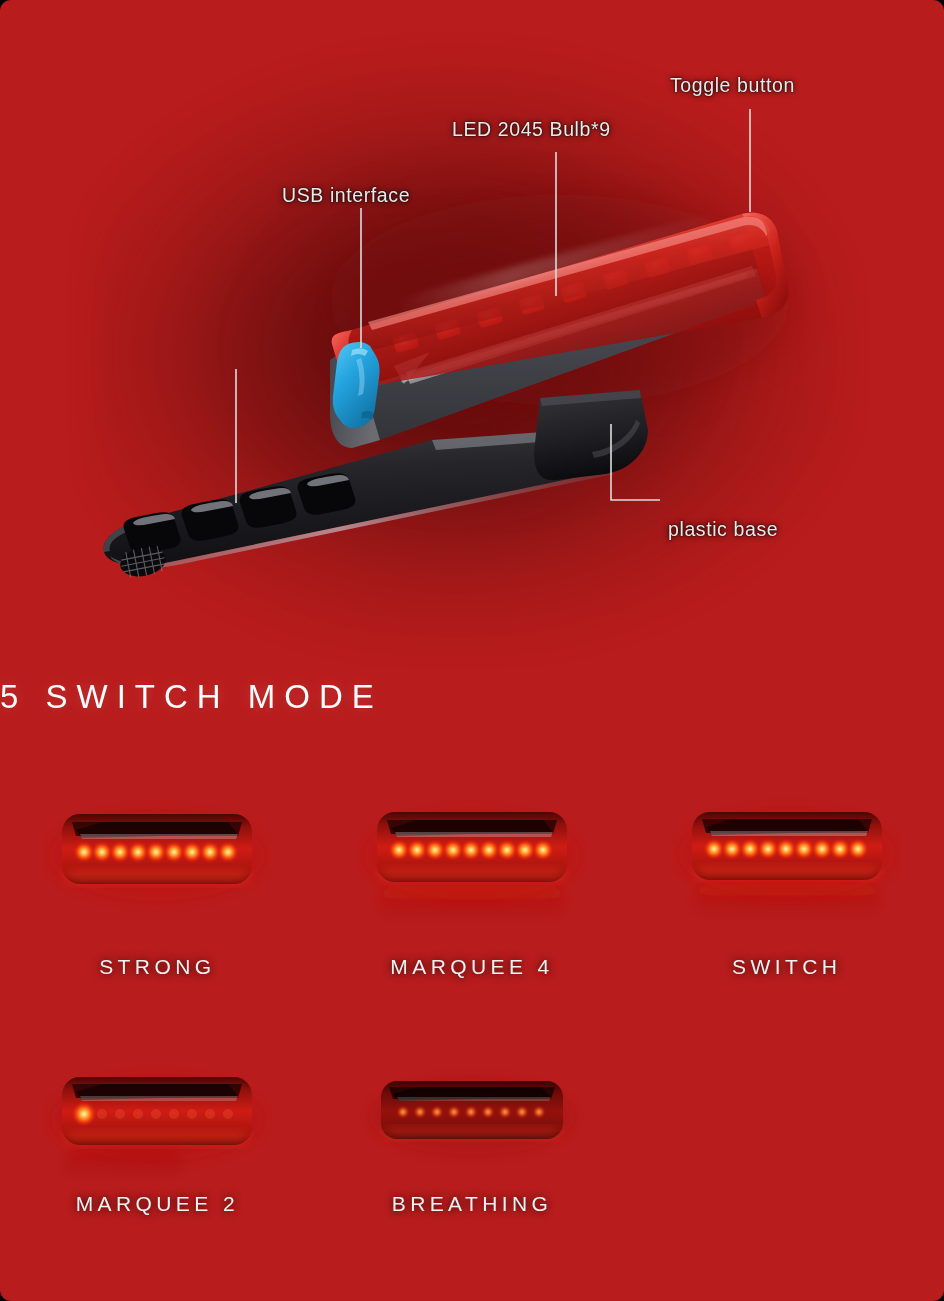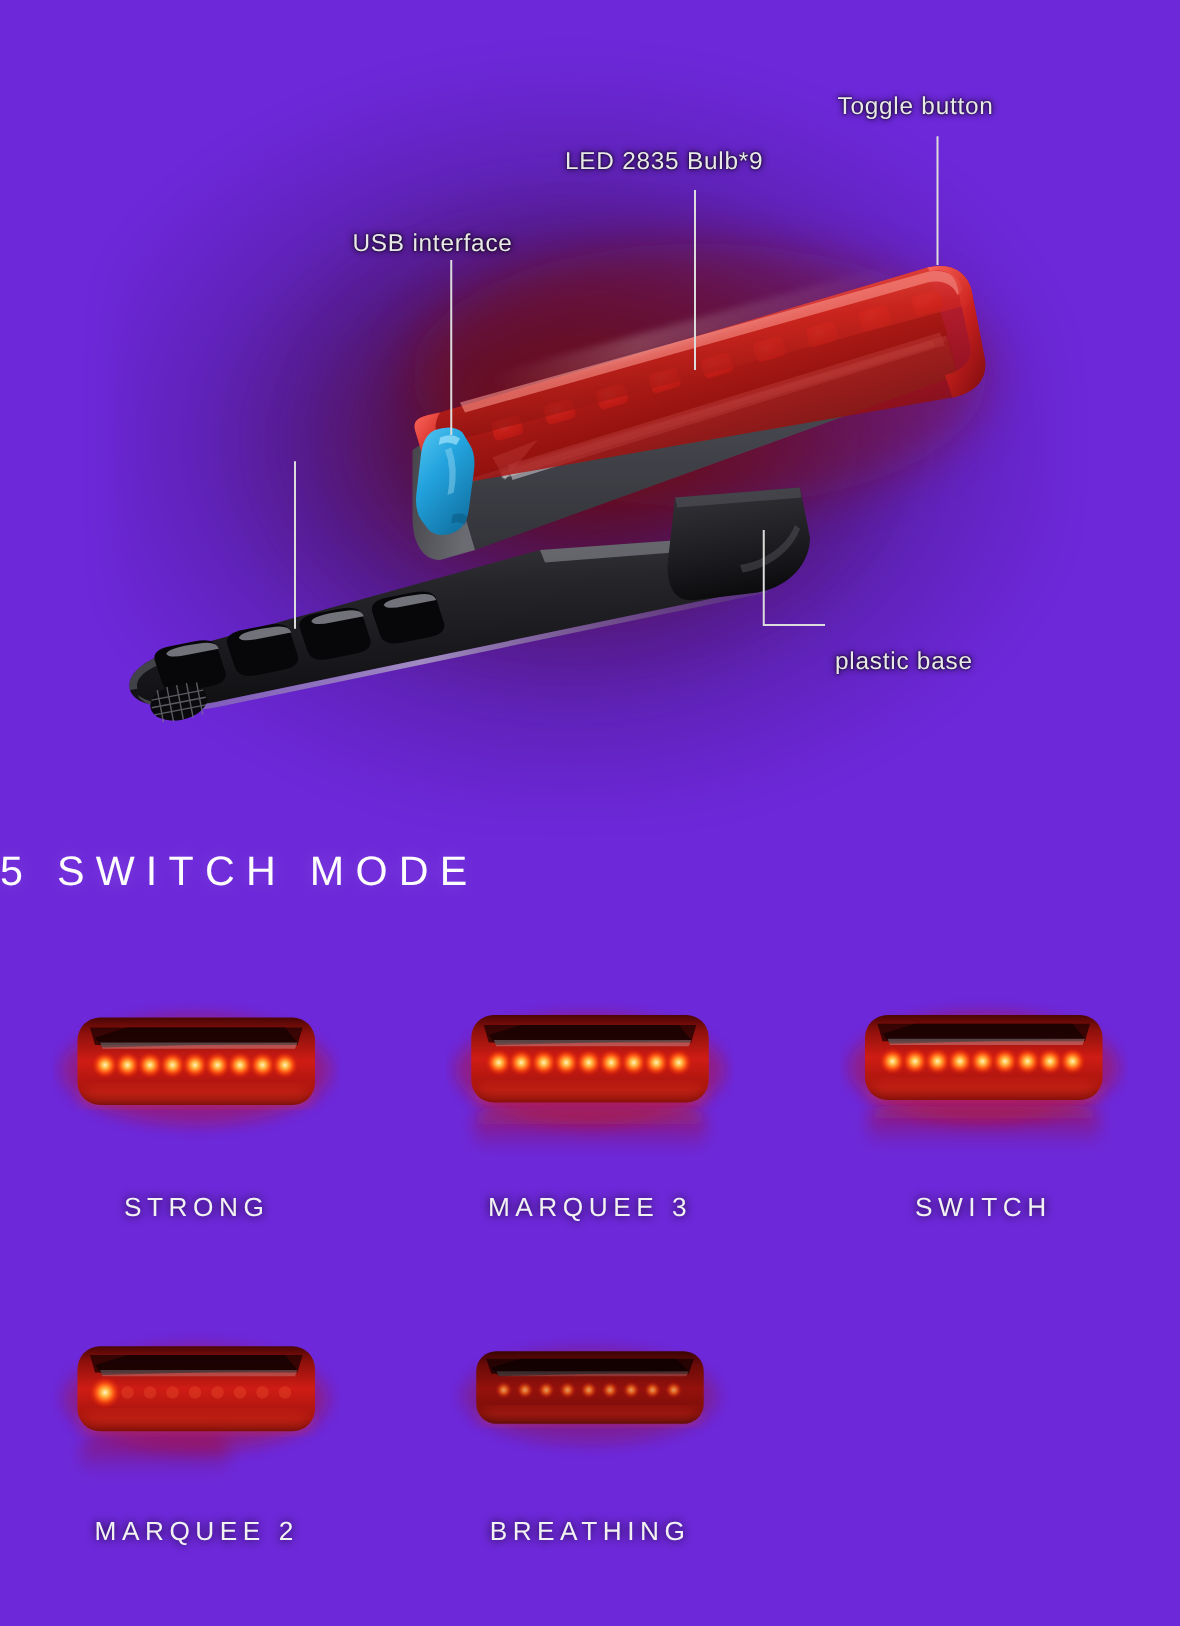--- a/index.html
+++ b/index.html
@@ -7,22 +7,23 @@
   body{
     width:944px;height:1301px;
     background:#000;
     font-family:"Liberation Sans", sans-serif;
     overflow:hidden;
     position:relative;
   }
   .stage{
     position:absolute;inset:0;
     width:944px;height:1301px;
-    background:#6d28d9;
+    background:#b91c1c;
     overflow:hidden;
+    border-radius:11px;
   }
 
   
   .bg-glow-top{
     position:absolute;left:90px;top:30px;width:760px;height:620px;
     background:radial-gradient(ellipse 55% 50% at 48% 52%,
         rgba(96,10,10,0.90) 0%,
         rgba(70,8,8,0.62) 28%,
         rgba(42,5,5,0.34) 52%,
         rgba(18,2,2,0.12) 74%,
@@ -95,21 +96,21 @@
   .lamp-wrap svg{position:absolute;left:0;top:0;}
   .mode-label{
     color:#f2f2f2;
     font-size:21px;
     letter-spacing:4.4px;
     font-weight:400;
     white-space:nowrap;
     text-shadow:0 0 8px rgba(0,0,0,0.9);
   }
   .row1 .mode-label{margin-top:28px;}
-  .row2 .mode-label{margin-top:22px;}
+  .row2 .mode-label{}
 </style>
 </head>
 <body>
 
 <div class="stage">
 
   <div class="bg-glow-top"></div>
   <div class="bg-glow-core"></div>
 
   <div class="hero">
@@ -325,21 +326,21 @@
 
         <line x1="236" y1="369" x2="236" y2="503"></line>
 
         <polyline points="611,424 611,500 660,500"></polyline>
       </g>
     </svg>
   </div>
 
   <div class="callout" style="left:670px;top:74px;">Toggle button</div>
 
-  <div class="callout" style="left:452px;top:118px;">LED 2835 Bulb*9</div>
+  <div class="callout" style="left:452px;top:118px;">LED 2045 Bulb*9</div>
 
   <div class="callout" style="left:282px;top:184px;">USB interface</div>
 
 
   <div class="callout" style="left:668px;top:490px;margin-top:28px;">plastic base</div>
 
   <div class="section-heading">5 SWITCH MODE</div>
 
   <div class="modes">
 
@@ -426,21 +427,21 @@
               <circle cx="96" cy="58" r="11" fill="url(#s2led)"></circle>
               <circle cx="114" cy="58" r="11" fill="url(#s2led)"></circle>
               <circle cx="132" cy="58" r="11" fill="url(#s2led)"></circle>
               <circle cx="150" cy="58" r="11" fill="url(#s2led)"></circle>
               <circle cx="168" cy="58" r="11" fill="url(#s2led)"></circle>
               <circle cx="186" cy="58" r="11" fill="url(#s2led)"></circle>
             </g>
             <rect x="22" y="94" width="186" height="36" rx="14" fill="url(#s2refl)" filter="url(#s2blur)"></rect>
           </svg>
         </div>
-        <div class="mode-label">MARQUEE 3</div>
+        <div class="mode-label">MARQUEE 4</div>
       </div>
 
       <div class="mode-cell">
         <div class="lamp-wrap">
           <svg width="230" height="135" viewBox="0 0 230 135" xmlns="http://www.w3.org/2000/svg">
             <defs>
               <linearGradient id="s3body" x1="0" y1="0" x2="0" y2="1">
                 <stop offset="0%" stop-color="#4a0604"></stop>
                 <stop offset="18%" stop-color="#8e100c"></stop>
                 <stop offset="50%" stop-color="#cf1c14"></stop>

